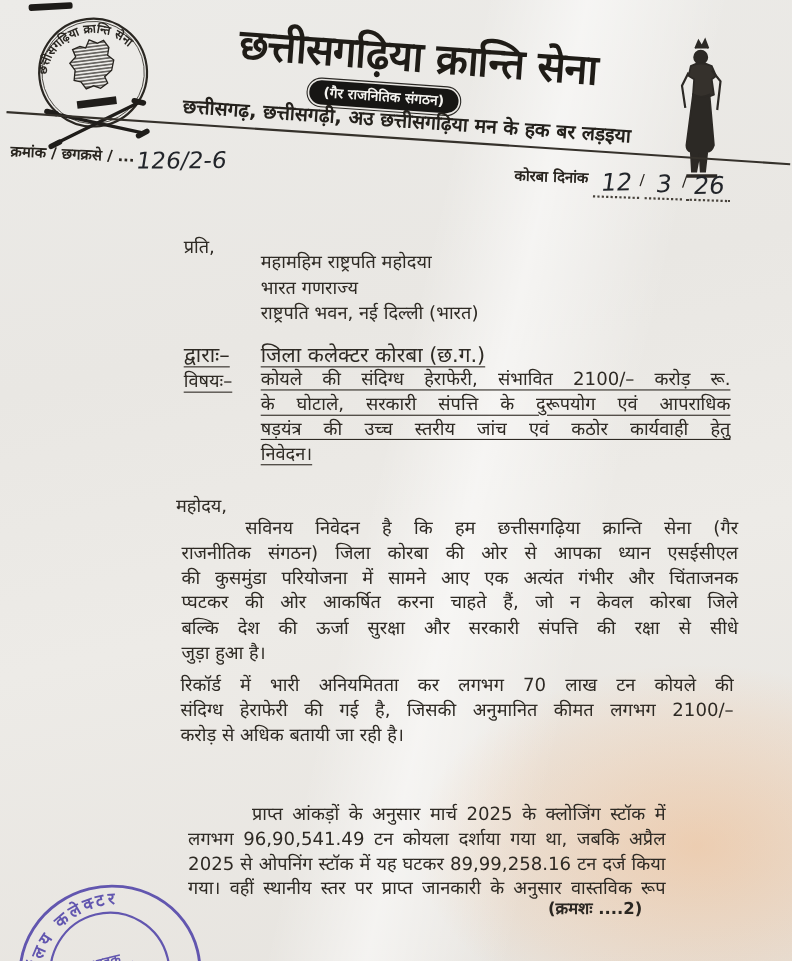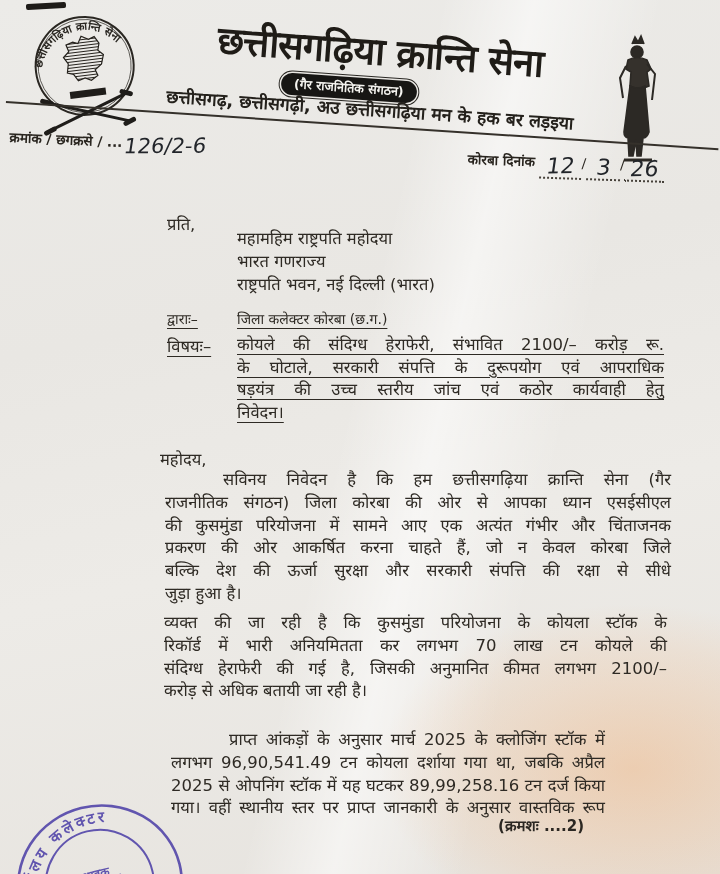--- a/index.html
+++ b/index.html
@@ -26,21 +26,21 @@
   .hw{font-size:21px;font-weight:normal;color:#22252a;display:inline-block;transform:skewX(-9deg) rotate(-3deg);line-height:1;}
   .ref-line .hw{margin-left:2px;vertical-align:-4px;}
   .date-line{left:468px;top:150px;font-size:13.5px;font-weight:bold;color:#29251f;transform:rotate(2deg);transform-origin:left top;white-space:nowrap;}
   .date-seg{display:inline-block;border-bottom:2px dotted #46413a;min-width:42px;text-align:center;}
   .date-seg .hw{font-size:22px;vertical-align:-6px;}
   .date-sep{font-weight:normal;}
 
   
   .to-label{left:167px;top:200px;font-size:16.5px;margin-top:12px;}
   .recipient{left:237px;top:227px;font-size:16.5px;line-height:23px;}
-  .via-row{left:167px;top:309px;font-size:14px;}
+  .via-row{left:167px;top:309px;font-size:19px;}
   .via-label,.subj-label{display:inline-block;width:63px;text-decoration:underline;text-underline-offset:4px;}
   .via-value{margin-left:7px;text-decoration:underline;text-underline-offset:4px;}
   .subj-row{left:167px;top:334px;font-size:16.5px;}
   .subj-lines{position:absolute;left:70px;top:0;width:427px;}
   .subj-line{width:427px;line-height:22.5px;text-align:justify;text-align-last:justify;
     text-decoration:underline;text-underline-offset:4px;text-decoration-thickness:1px;}
   .subj-line.last{text-align-last:left;}
   .salutation{left:160px;top:447px;font-size:16.5px;}
   .para{font-size:16.5px;line-height:22.8px;margin-left:13px;}
   .pline{text-align:justify;text-align-last:justify;}
@@ -139,27 +139,26 @@
       <div class="subj-line last">निवेदन।</div>
     </div>
   </div>
 
   <div class="abs salutation">महोदय,</div>
 
   <div class="abs para para1">
     <div class="pline first">सविनय निवेदन है कि हम छत्तीसगढ़िया क्रान्ति सेना (गैर</div>
     <div class="pline">राजनीतिक संगठन) जिला कोरबा की ओर से आपका ध्यान एसईसीएल</div>
     <div class="pline">की कुसमुंडा परियोजना में सामने आए एक अत्यंत गंभीर और चिंताजनक</div>
-    <div class="pline">प्रकरण की ओर आकर्षित करना चाहते हैं, जो न केवल कोरबा जिले</div>
+    <div class="pline">प्घटकर की ओर आकर्षित करना चाहते हैं, जो न केवल कोरबा जिले</div>
     <div class="pline">बल्कि देश की ऊर्जा सुरक्षा और सरकारी संपत्ति की रक्षा से सीधे</div>
     <div class="pline last">जुड़ा हुआ है।</div>
   </div>
 
   <div class="abs para para2">
-    <div class="pline">व्यक्त की जा रही है कि कुसमुंडा परियोजना के कोयला स्टॉक के</div>
     <div class="pline">रिकॉर्ड में भारी अनियमितता कर लगभग 70 लाख टन कोयले की</div>
     <div class="pline">संदिग्ध हेराफेरी की गई है, जिसकी अनुमानित कीमत लगभग 2100/–</div>
     <div class="pline last">करोड़ से अधिक बतायी जा रही है।</div>
   </div>
 
   <div class="abs para para3">
     <div class="pline first">प्राप्त आंकड़ों के अनुसार मार्च 2025 के क्लोजिंग स्टॉक में</div>
     <div class="pline">लगभग 96,90,541.49 टन कोयला दर्शाया गया था, जबकि अप्रैल</div>
     <div class="pline">2025 से ओपनिंग स्टॉक में यह घटकर 89,99,258.16 टन दर्ज किया</div>
     <div class="pline">गया। वहीं स्थानीय स्तर पर प्राप्त जानकारी के अनुसार वास्तविक रूप</div>

